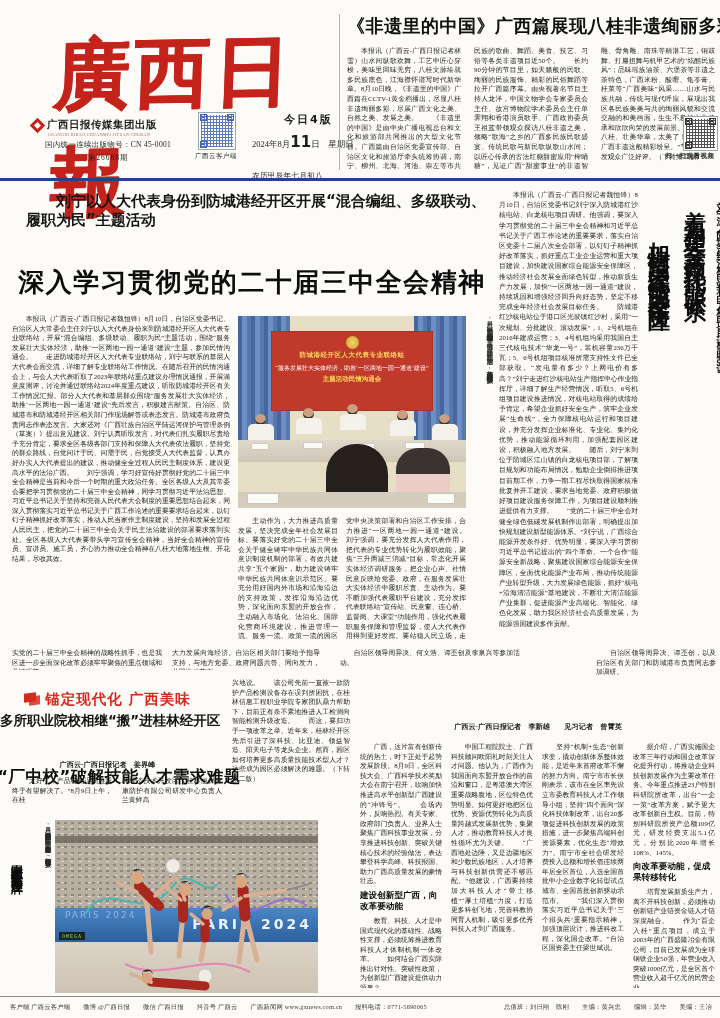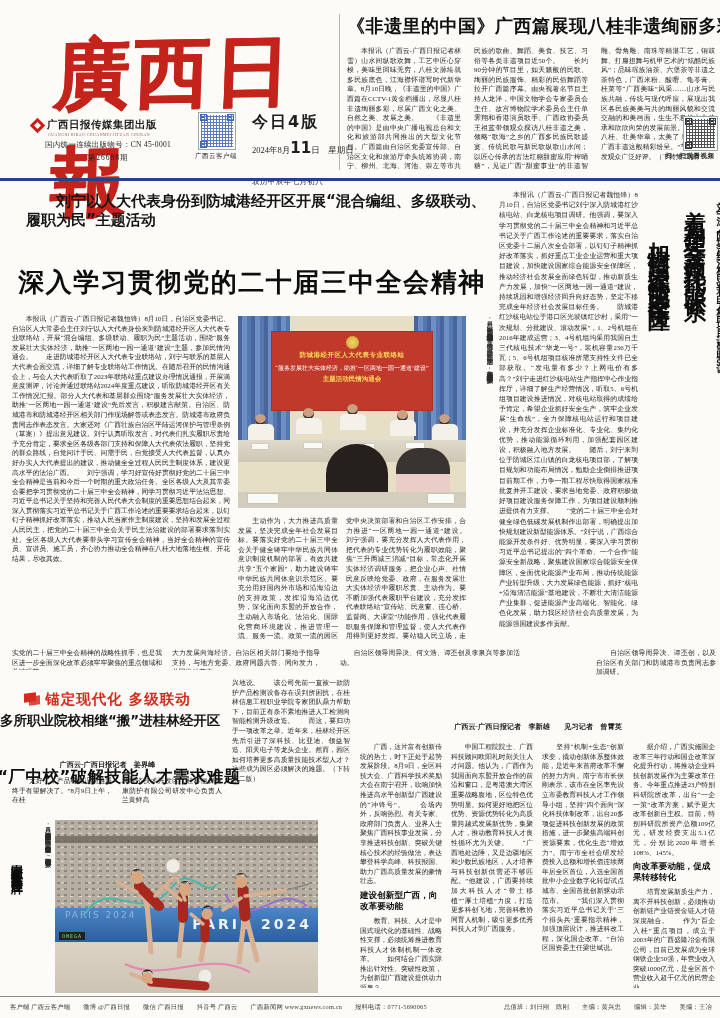--- a/index.html
+++ b/index.html
@@ -18,21 +18,21 @@
   .issn{left:28px;top:140px;width:160px;font-size:7.5px;text-align:center;letter-spacing:.3px;}
   .issue{left:28px;top:153px;width:160px;font-size:7.5px;text-align:center;letter-spacing:1px;}
   .qr{background:#fff;border:1px solid #9aa;}
   .qr i{position:absolute;width:7px;height:7px;border:1.6px solid currentColor;box-sizing:border-box;}
   .qr i::after{content:"";position:absolute;left:1px;top:1px;width:2px;height:2px;background:currentColor;}
   .qr .f1{left:1px;top:1px}.qr .f2{right:1px;top:1px}.qr .f3{left:1px;bottom:1px}
   .qr-grid{position:absolute;inset:2px;background-image:
       repeating-linear-gradient(0deg,currentColor 0 1.4px,transparent 1.4px 3px),
       repeating-linear-gradient(90deg,currentColor 0 1.4px,transparent 1.4px 3px);opacity:.85;}
   .qrlabel{font-size:6.5px;text-align:center;letter-spacing:.5px;}
-  .edition{font-size:16px;font-weight:bold;letter-spacing:2px;font-family:"DejaVu Sans",sans-serif;}
+  .edition{font-size:11px;font-weight:bold;letter-spacing:2px;font-family:"DejaVu Sans",sans-serif;margin-left:32px;}
   .dateline{font-size:8.5px;margin-top:6px;white-space:nowrap;}
   .dateline b{font-size:15px;font-family:"DejaVu Sans",sans-serif;}
   .lunar{font-size:7.5px;margin-top:20px;letter-spacing:.4px;}
   .vdiv{left:339px;top:14px;width:1px;height:156px;background:#b9b5ae;}
   
   .h-serif{font-family:"Liberation Serif",serif;font-weight:bold;color:#111;}
   .h-hei{font-family:"DejaVu Sans","Liberation Sans",sans-serif;font-weight:900;color:#0d0d0d;margin-top:32px;}
   .bt{font-size:6.8px;line-height:9.6px;text-align:justify;color:#242424;overflow:hidden;
       text-justify:inter-character;}
   .vtext{writing-mode:vertical-rl;}
@@ -170,21 +170,21 @@
     <div class="vtext h-hei" style="font-size:22px;letter-spacing:5px;padding:0 2px;">加快打造国家综合能源安全保障区</div>
   </div>
 
   <div class="abs bt" style="left:12px;top:648px;width:150px;height:22px;">实党的二十届三中全会精神的战略性抓手，也是我区进一步全面深化改革必须牢牢聚焦的重点领域和关键环节。</div>
   <div class="abs bt" style="left:172px;top:648px;width:148px;height:22px;">大力发展向海经济。自治区相关部门要给予指导支持，与地方党委、政府同题共答、同向发力，共同推动落实。</div>
   <div class="abs bt" style="left:340px;top:648px;width:180px;height:26px;">　　自治区领导周异决、何文浩、谭丕创及李泉兴等参加活动。</div>
   <div class="abs bt" style="left:596px;top:648px;width:120px;height:30px;">　　自治区领导周异决、谭丕创，以及自治区有关部门和防城港市负责同志参加调研。</div>
 
   <div class="abs" style="left:0px;top:690px;width:215px;text-align:center;font-size:14.5px;font-weight:bold;color:#d42b1e;
        font-family:'DejaVu Sans',sans-serif;letter-spacing:1px;white-space:nowrap;">
-    <span class="flagicon"></span><span>锚定现代化  多级联动</span>
+    <span class="flagicon"></span><span>锚定现代化  广西美味</span>
   </div>
   <div class="abs" style="left:0px;top:712px;width:192px;text-align:center;font-size:13.5px;font-weight:bold;color:#141414;
        font-family:'DejaVu Sans',sans-serif;white-space:nowrap;">多所职业院校相继“搬”进桂林经开区</div>
   <div class="abs h-hei" style="left:-4px;top:734px;width:246px;text-align:center;font-size:16.5px;letter-spacing:.5px;white-space:nowrap;">“厂中校”破解技能人才需求难题</div>
   <div class="abs" style="left:0px;top:760px;width:215px;text-align:center;font-size:7.2px;font-weight:bold;">广西云-广西日报记者　姜界峰</div>
 
   <div class="abs bt" style="left:12px;top:776px;width:100px;height:40px;">　　“太好了，产品检测误判难题终于有望解决了。”8月9日上午，在桂</div>
   <div class="abs bt" style="left:122px;top:776px;width:100px;height:40px;">林经济技术开发区，桂林恒保健康防护有限公司研发中心负责人兰黄鲜高</div>
   <div class="abs bt" style="left:232px;top:678px;width:118px;height:132px;">兴地说。　　该公司先前一直被一款防护产品检测设备存在误判所困扰，在桂林信息工程职业学院专家团队鼎力帮助下，目前正有条不紊地推进人工检测向智能检测升级改造。　　而这，要归功于一项改革之举。近年来，桂林经开区先后引进了深科技、比亚迪、领益智造、阳天电子等龙头企业。然而，园区如何培养更多高质量技能技术型人才？这些成为园区必须解决的难题。（下转第二版）</div>
 

